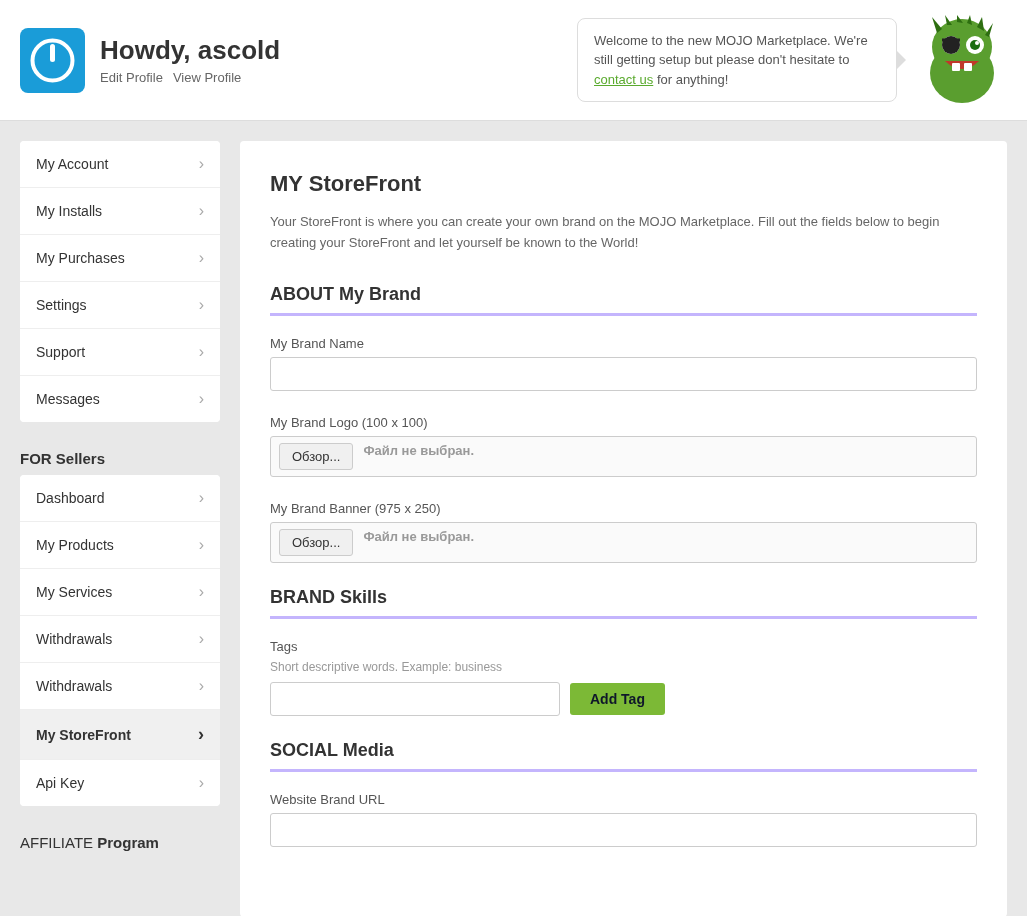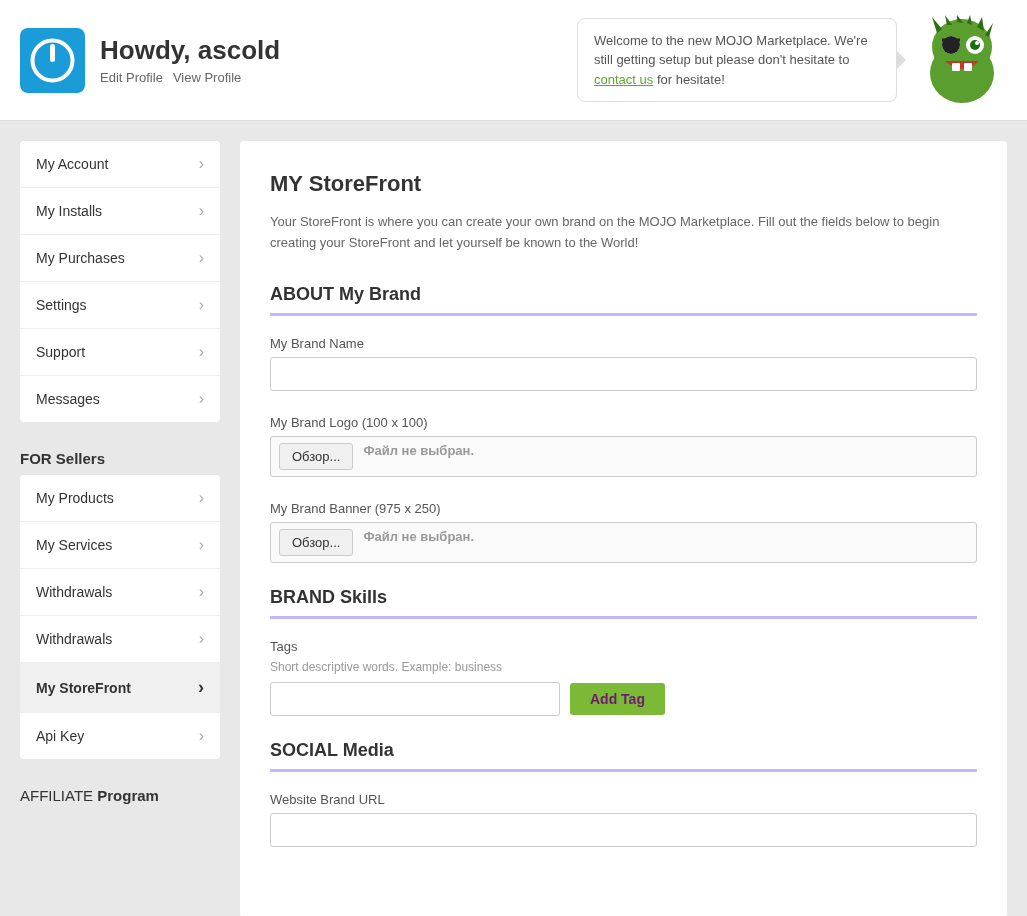--- a/index.html
+++ b/index.html
@@ -233,21 +233,21 @@
     .tag-input {
       width: 290px;
       padding: 8px 10px;
       border: 1px solid #ccc;
       border-radius: 3px;
       font-size: 14px;
     }
     .add-tag-btn {
       padding: 8px 20px;
       background: #7cb936;
-      color: #701a75;
+      color: #0f172a;
       border: none;
       border-radius: 3px;
       cursor: pointer;
       font-size: 14px;
       font-weight: bold;
     }
 
     .sidebar-group {
       background: #fff;
       border-radius: 4px;
@@ -268,21 +268,21 @@
     <h1>
       <span>Howdy, </span><span style="font-weight:bold;">ascold</span>
     </h1>
     <div class="header-links">
       <a href="#">Edit Profile</a>
       <a href="#">View Profile</a>
     </div>
   </div>
   <div class="header-right">
     <div class="welcome-bubble">
-      <span>Welcome to the new MOJO Marketplace. We're still getting setup but please don't hesitate to </span><a href="#">contact us</a><span> for hesitate!</span>
+      <span>Welcome to the new MOJO Marketplace. We're still getting setup but please don't hesitate to </span><a href="#">contact us</a><span> for anything!</span>
     </div>
 
     <div style="width:90px;height:90px;flex-shrink:0;">
       <svg width="90" height="90" viewBox="0 0 90 90">
 
         <ellipse cx="45" cy="58" rx="32" ry="30" fill="#5a9e2f"></ellipse>
 
         <ellipse cx="45" cy="32" rx="30" ry="28" fill="#5a9e2f"></ellipse>
 
         <polygon points="20,18 15,2 25,14" fill="#2d6e10"></polygon>
@@ -341,20 +341,24 @@
       </div>
     </div>
 
     <div class="for-sellers-label">
       <span style="font-weight:bold;">FOR</span>
       <span>Sellers</span>
     </div>
 
     <div class="sidebar-group">
       <div class="sidebar-item">
+        <span>Dashboard</span>
+        <span class="chevron chevron-right"></span>
+      </div>
+      <div class="sidebar-item">
         <span>My Products</span>
         <span class="chevron chevron-right"></span>
       </div>
       <div class="sidebar-item">
         <span>My Services</span>
         <span class="chevron chevron-right"></span>
       </div>
       <div class="sidebar-item">
         <span>Withdrawals</span>
         <span class="chevron chevron-right"></span>

